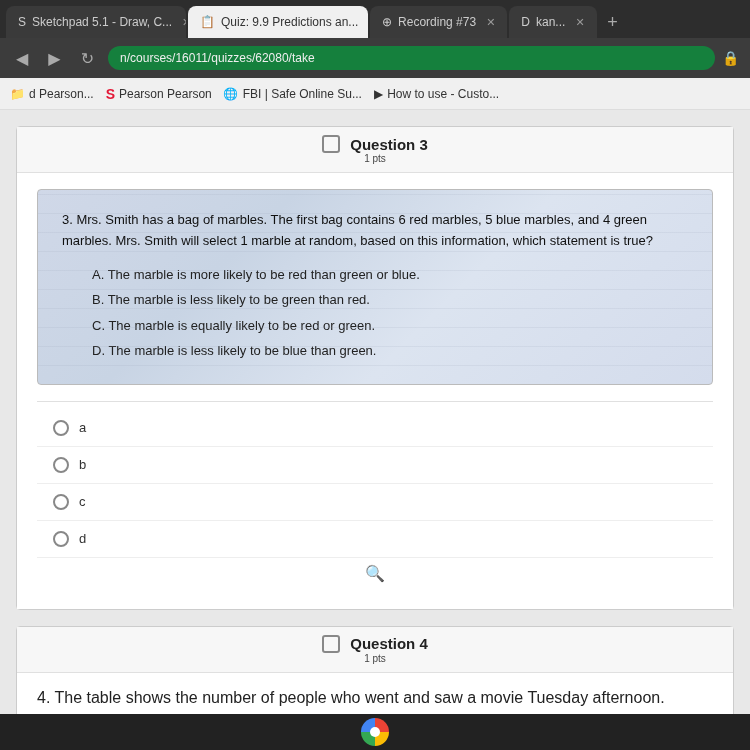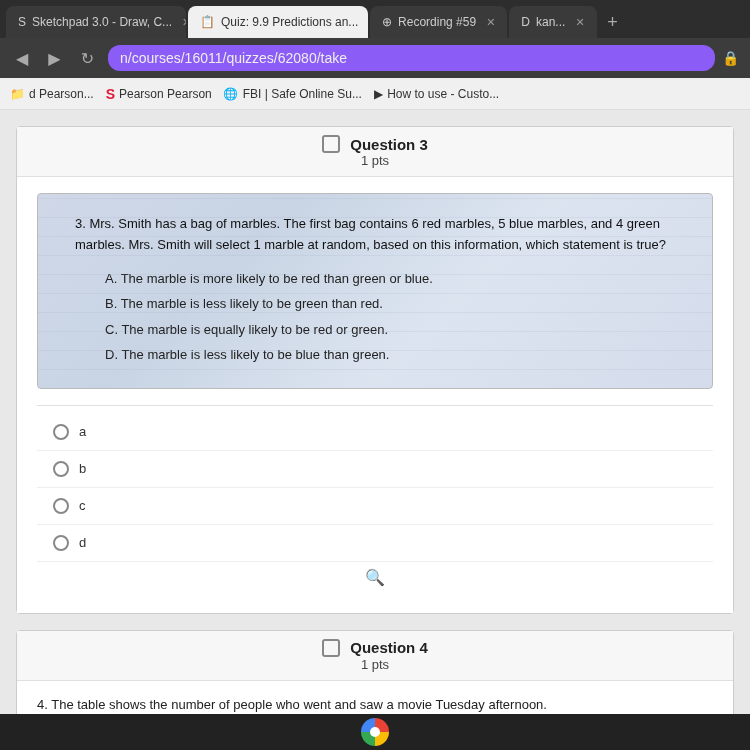--- a/index.html
+++ b/index.html
@@ -73,26 +73,26 @@
       display: flex;
       align-items: center;
       background: #3c3c3c;
       padding: 5px 10px;
       gap: 8px;
       height: 40px;
     }
 
     .address-input {
       flex: 1;
-      background: #8b5cf6;
+      background: #15803d;
       border: none;
       border-radius: 12px;
       padding: 5px 12px;
       color: #eee;
-      font-size: 14px;
+      font-size: 12px;
       outline: none;
     }
 
     .bookmarks-bar {
       display: flex;
       align-items: center;
       background: #f0f0f0;
       padding: 4px 10px;
       gap: 12px;
       height: 32px;
@@ -150,34 +150,34 @@
 
     .question-checkbox {
       width: 18px;
       height: 18px;
       border: 2px solid #888;
       border-radius: 3px;
       display: inline-block;
     }
 
     .question-pts {
-      font-size: 13px;
+      font-size: 10px;
       color: #444;
       font-weight: normal;
     }
 
     .question-body {
       padding: 16px 20px;
       background: #fff;
     }
 
     .question-image-area {
       background: linear-gradient(135deg, #d0d8e8 0%, #c8d4e4 30%, #dce4f0 60%, #d4dcec 100%);
       border-radius: 4px;
-      padding: 20px 37px;
+      padding: 20px 24px;
       margin-bottom: 16px;
       font-size: 13px;
       color: #111;
       line-height: 1.6;
       border: 1px solid #bbb;
       position: relative;
     }
 
     .question-image-area::before {
       content: '';
@@ -292,31 +292,31 @@
     }
   </style>
 </head>
 <body>
 
 <div class="browser-frame">
 
   <div class="tab-bar">
     <div class="tab">
       <span class="tab-icon">S</span>
-      <span>Sketchpad 3.0 - Draw, C...</span>
+      <span>Sketchpad 5.1 - Draw, C...</span>
       <span class="tab-close">✕</span>
     </div>
     <div class="tab active">
       <span class="tab-icon">📋</span>
       <span>Quiz: 9.9 Predictions an...</span>
 
     </div>
     <div class="tab">
       <span class="tab-icon">⊕</span>
-      <span>Recording #59</span>
+      <span>Recording #73</span>
       <span class="tab-close">✕</span>
     </div>
     <div class="tab">
       <span class="tab-icon">D</span>
       <span>kan...</span>
       <span class="tab-close">✕</span>
     </div>
     <div class="tab-new">+</div>
   </div>
 
@@ -396,21 +396,21 @@
 
     <div class="question-card">
       <div class="question-header">
         <div class="question-title">
           <span class="question-checkbox"></span>
           <span>Question 4</span>
         </div>
         <span class="question-pts">1 pts</span>
       </div>
       <div class="question-body">
-        <p style="font-size:13px; color:#222;">4. The table shows the number of people who went and saw a movie Tuesday afternoon.</p>
+        <p style="font-size:16px; color:#222;">4. The table shows the number of people who went and saw a movie Tuesday afternoon.</p>
       </div>
     </div>
 
   </div>
 </div>
 
 <div class="bottom-taskbar">
   <div class="chrome-logo"></div>
 </div>
 

